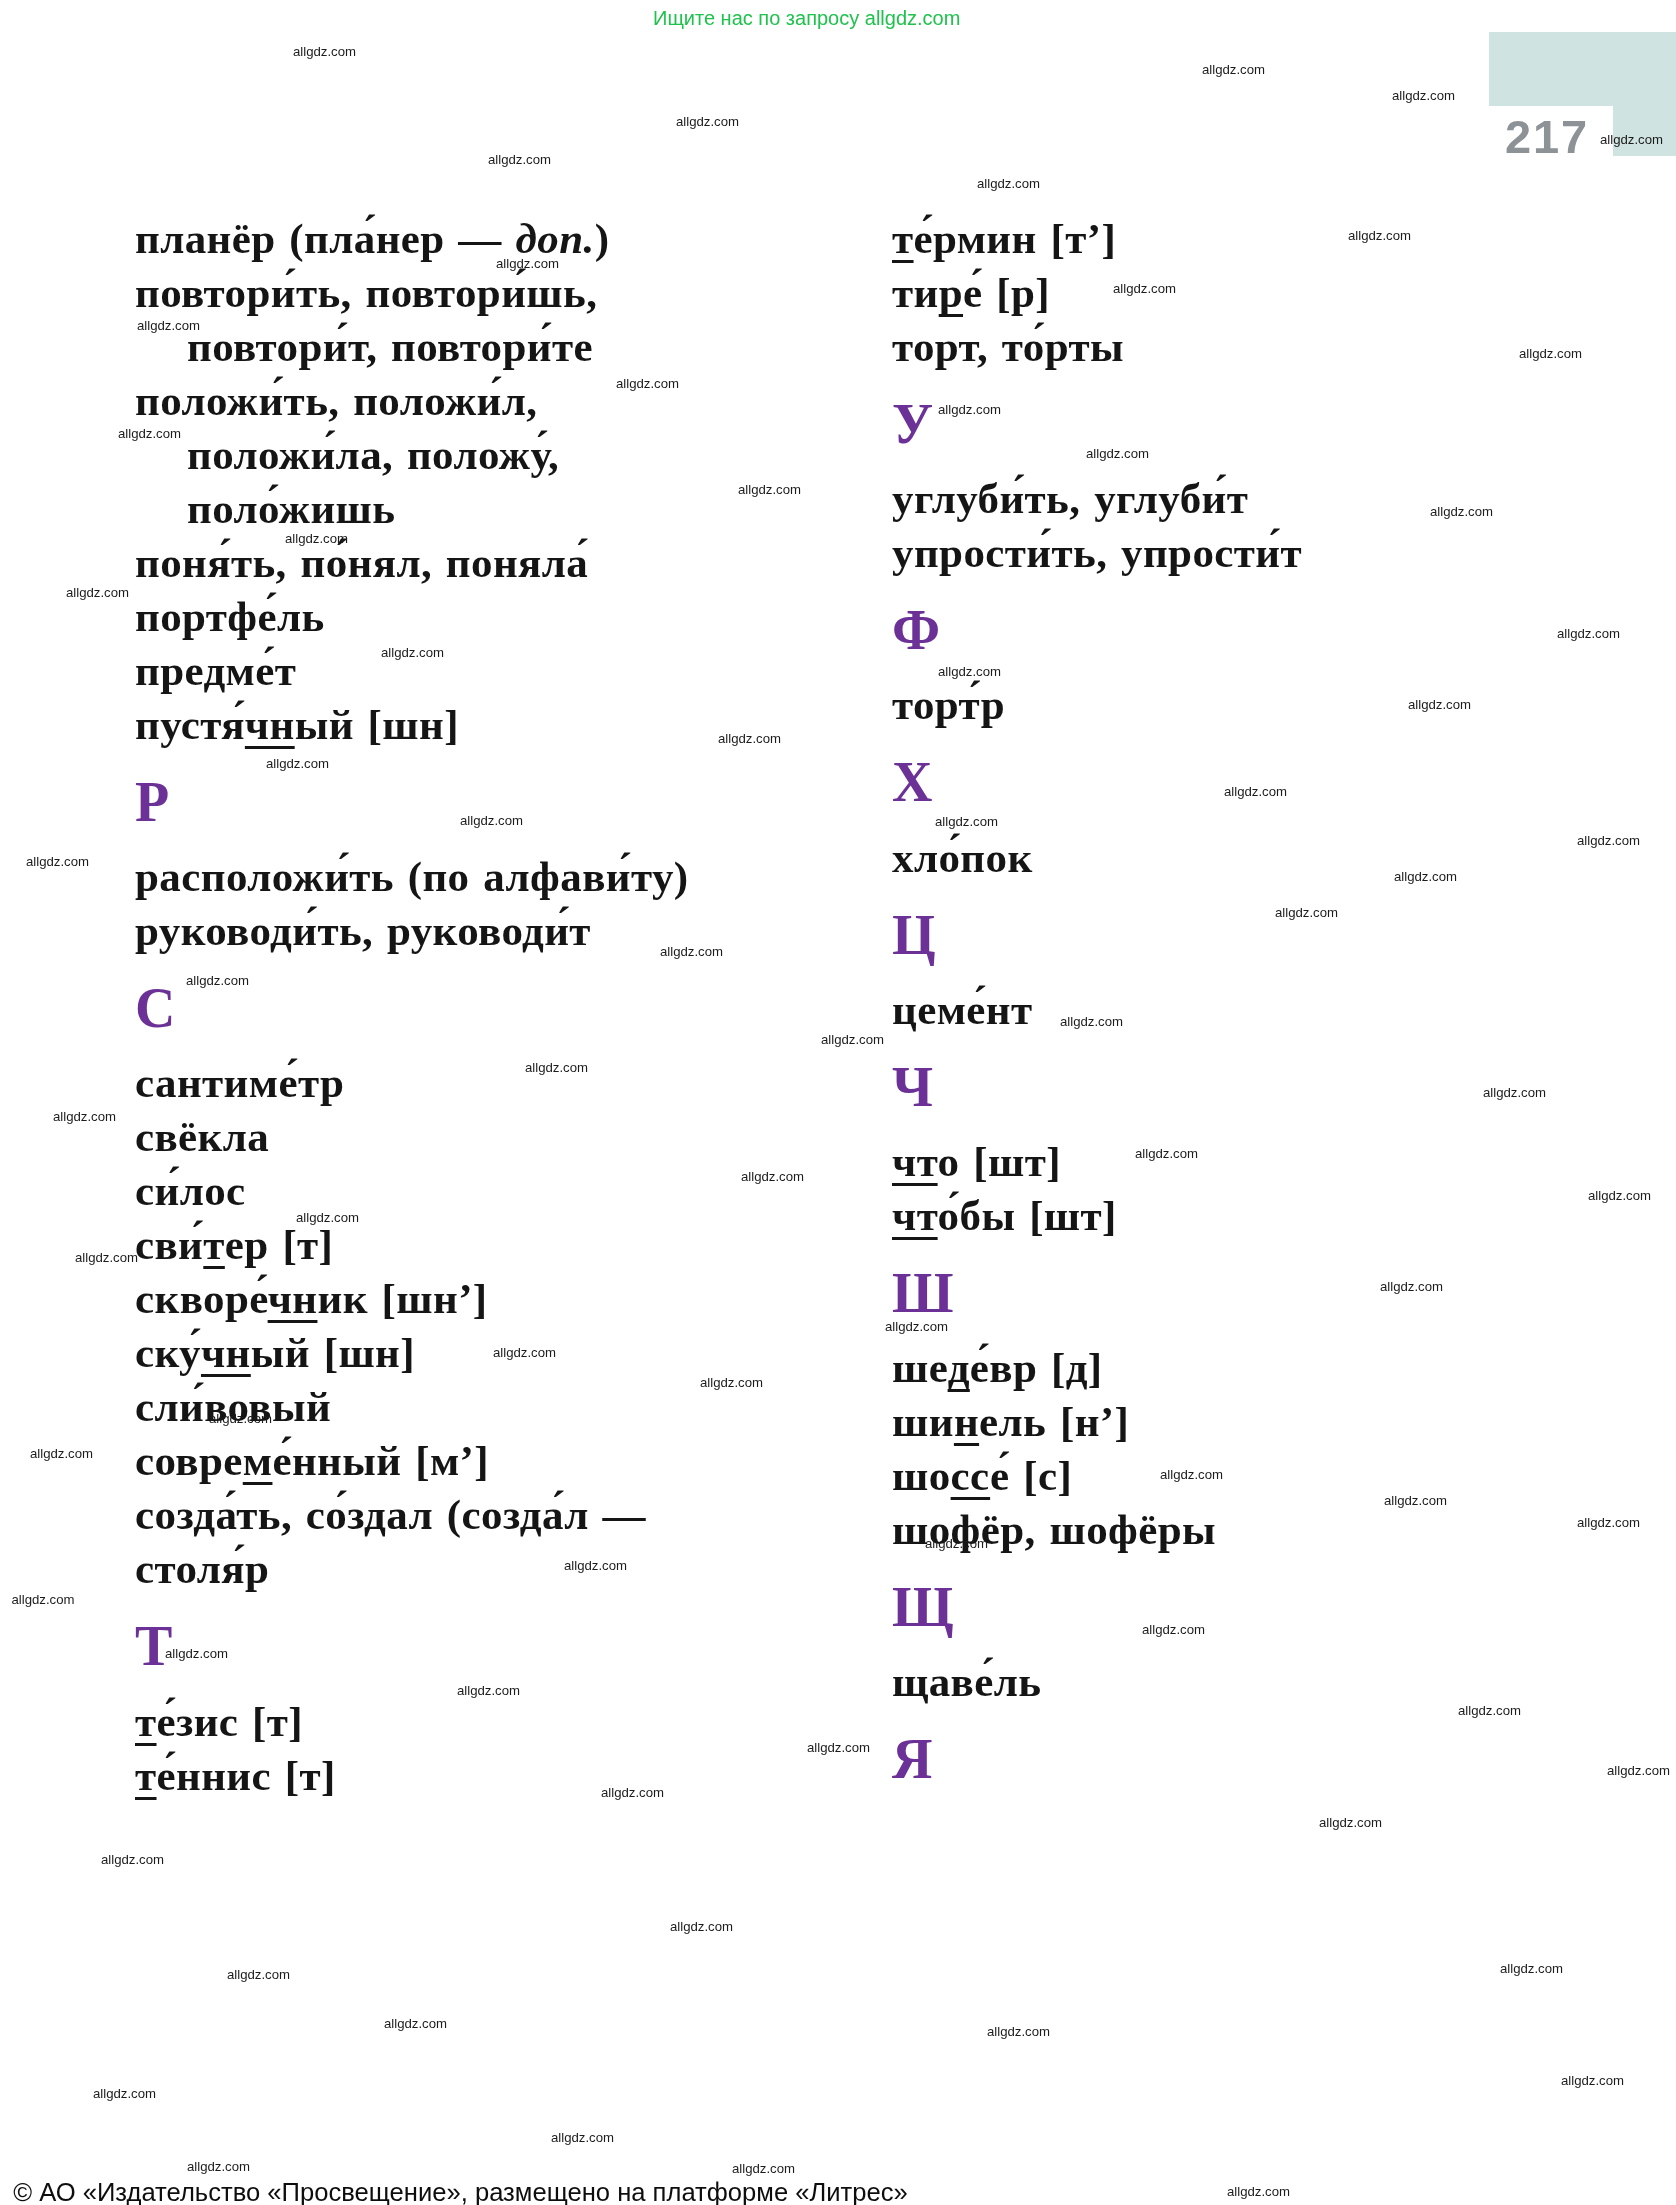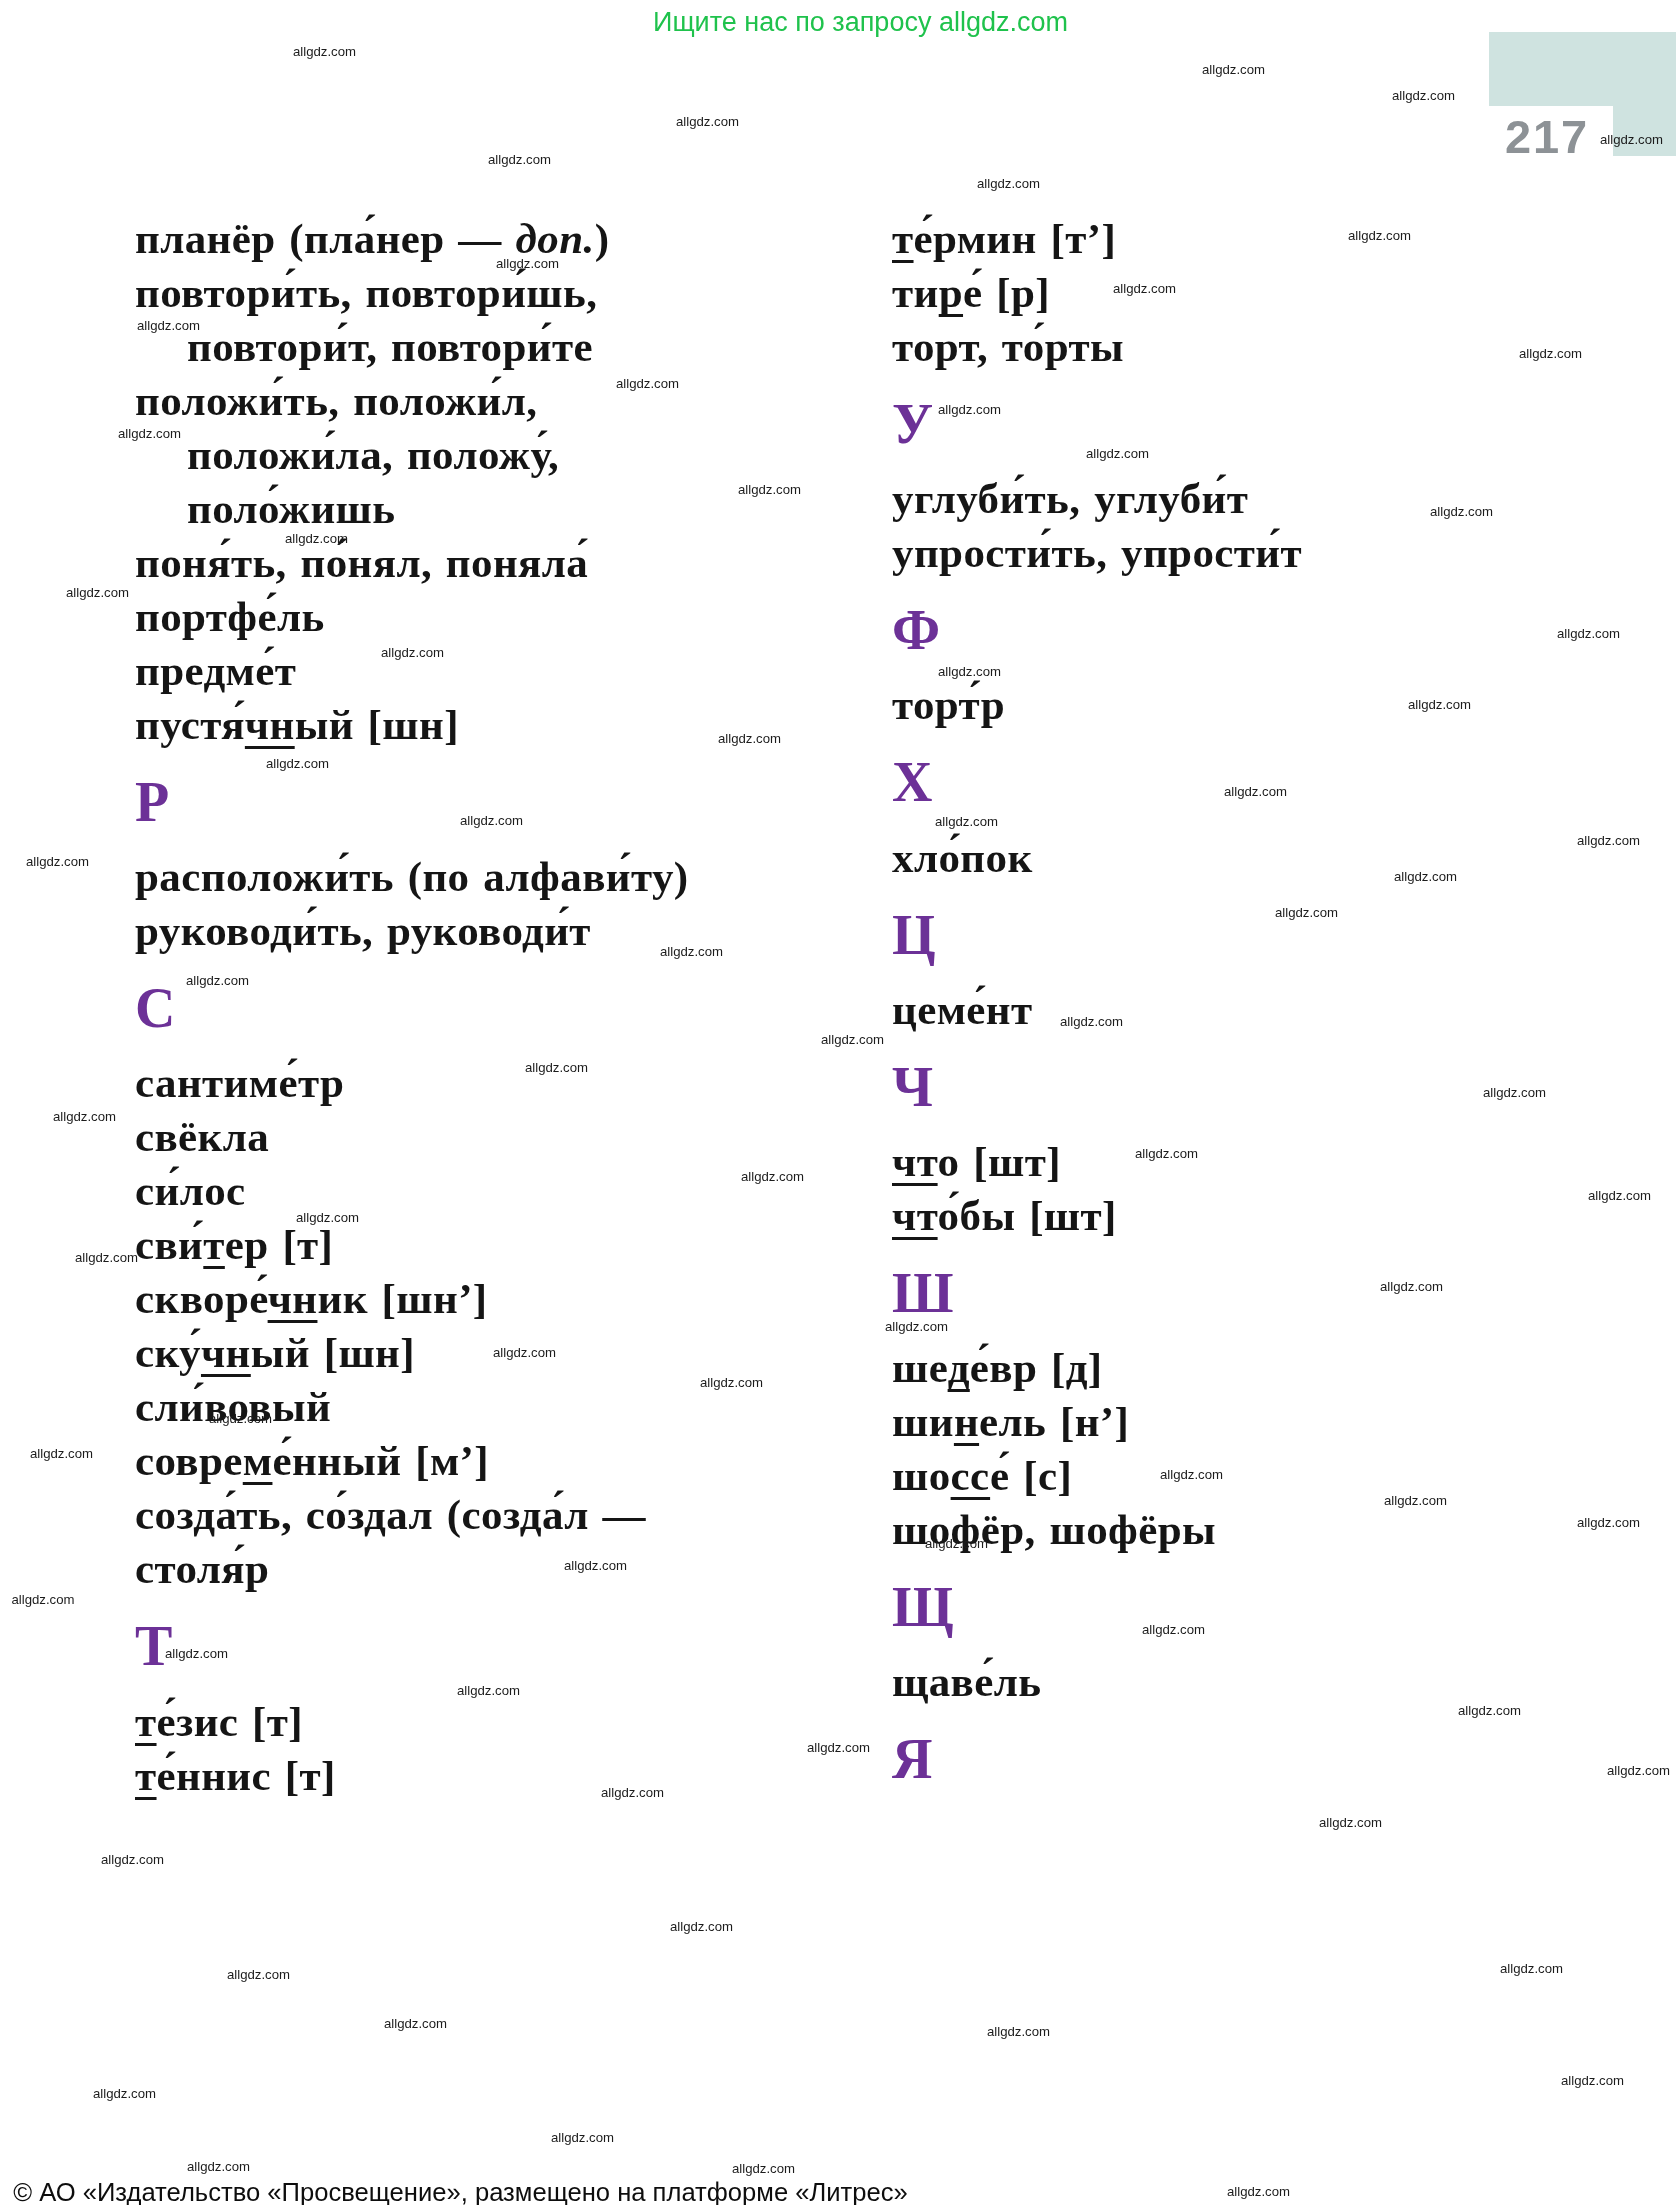--- a/index.html
+++ b/index.html
@@ -10,21 +10,21 @@
     --corner-teal:#cfe3e0;
     --text-black:#151515;
   }
   html,body{margin:0;padding:0;}
   .page{
     position:relative;width:1676px;height:2256px;background:#ffffff;overflow:hidden;
     font-family:"Liberation Serif",serif;color:var(--text-black);
   }
   .promo-top{
     position:absolute;left:653px;top:7px;
-    font-family:"Liberation Sans",sans-serif;font-size:27px;color:var(--promo-green);
+    font-family:"Liberation Sans",sans-serif;font-size:20px;color:var(--promo-green);
     white-space:nowrap;
   }
   .corner-a{position:absolute;left:1489px;top:32px;width:187px;height:74px;background:var(--corner-teal);}
   .corner-b{position:absolute;left:1613px;top:106px;width:63px;height:50px;background:var(--corner-teal);}
   .page-number{
     position:absolute;left:1505px;top:109px;
     font-family:"Liberation Sans",sans-serif;font-weight:bold;font-size:47px;
     color:var(--page-number-gray);letter-spacing:1.8px;
   }
   .col{position:absolute;top:212px;}

